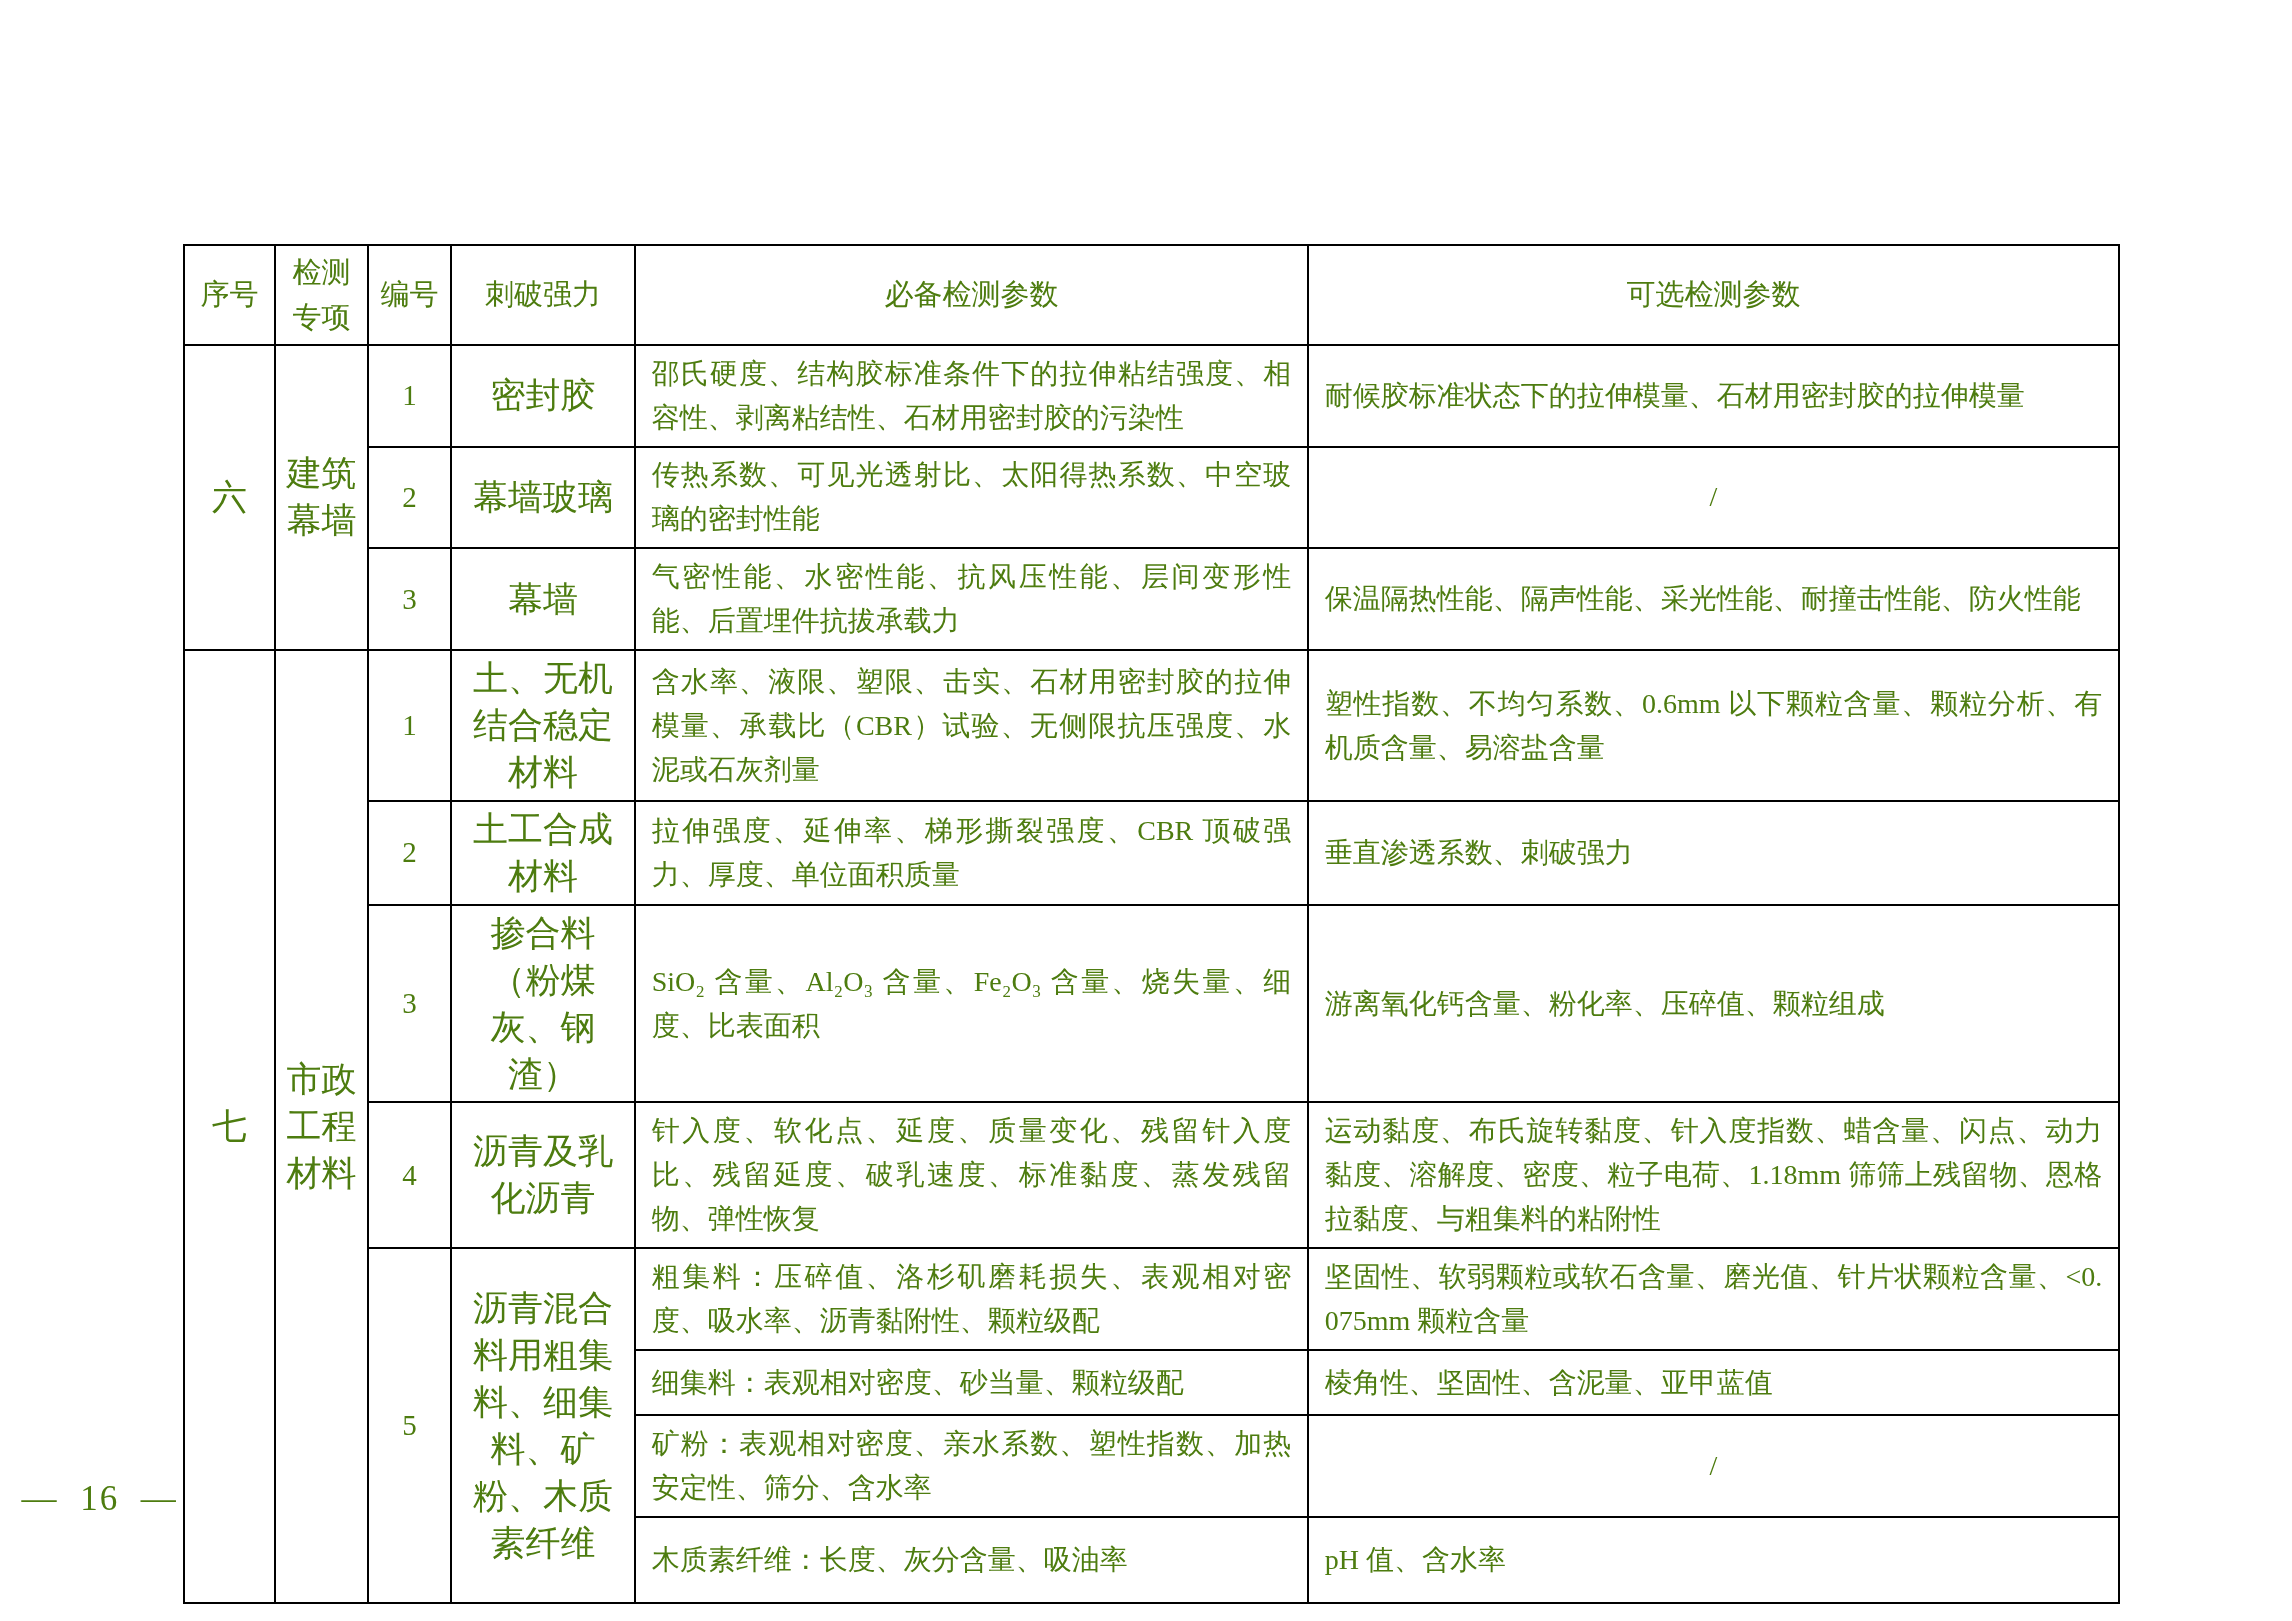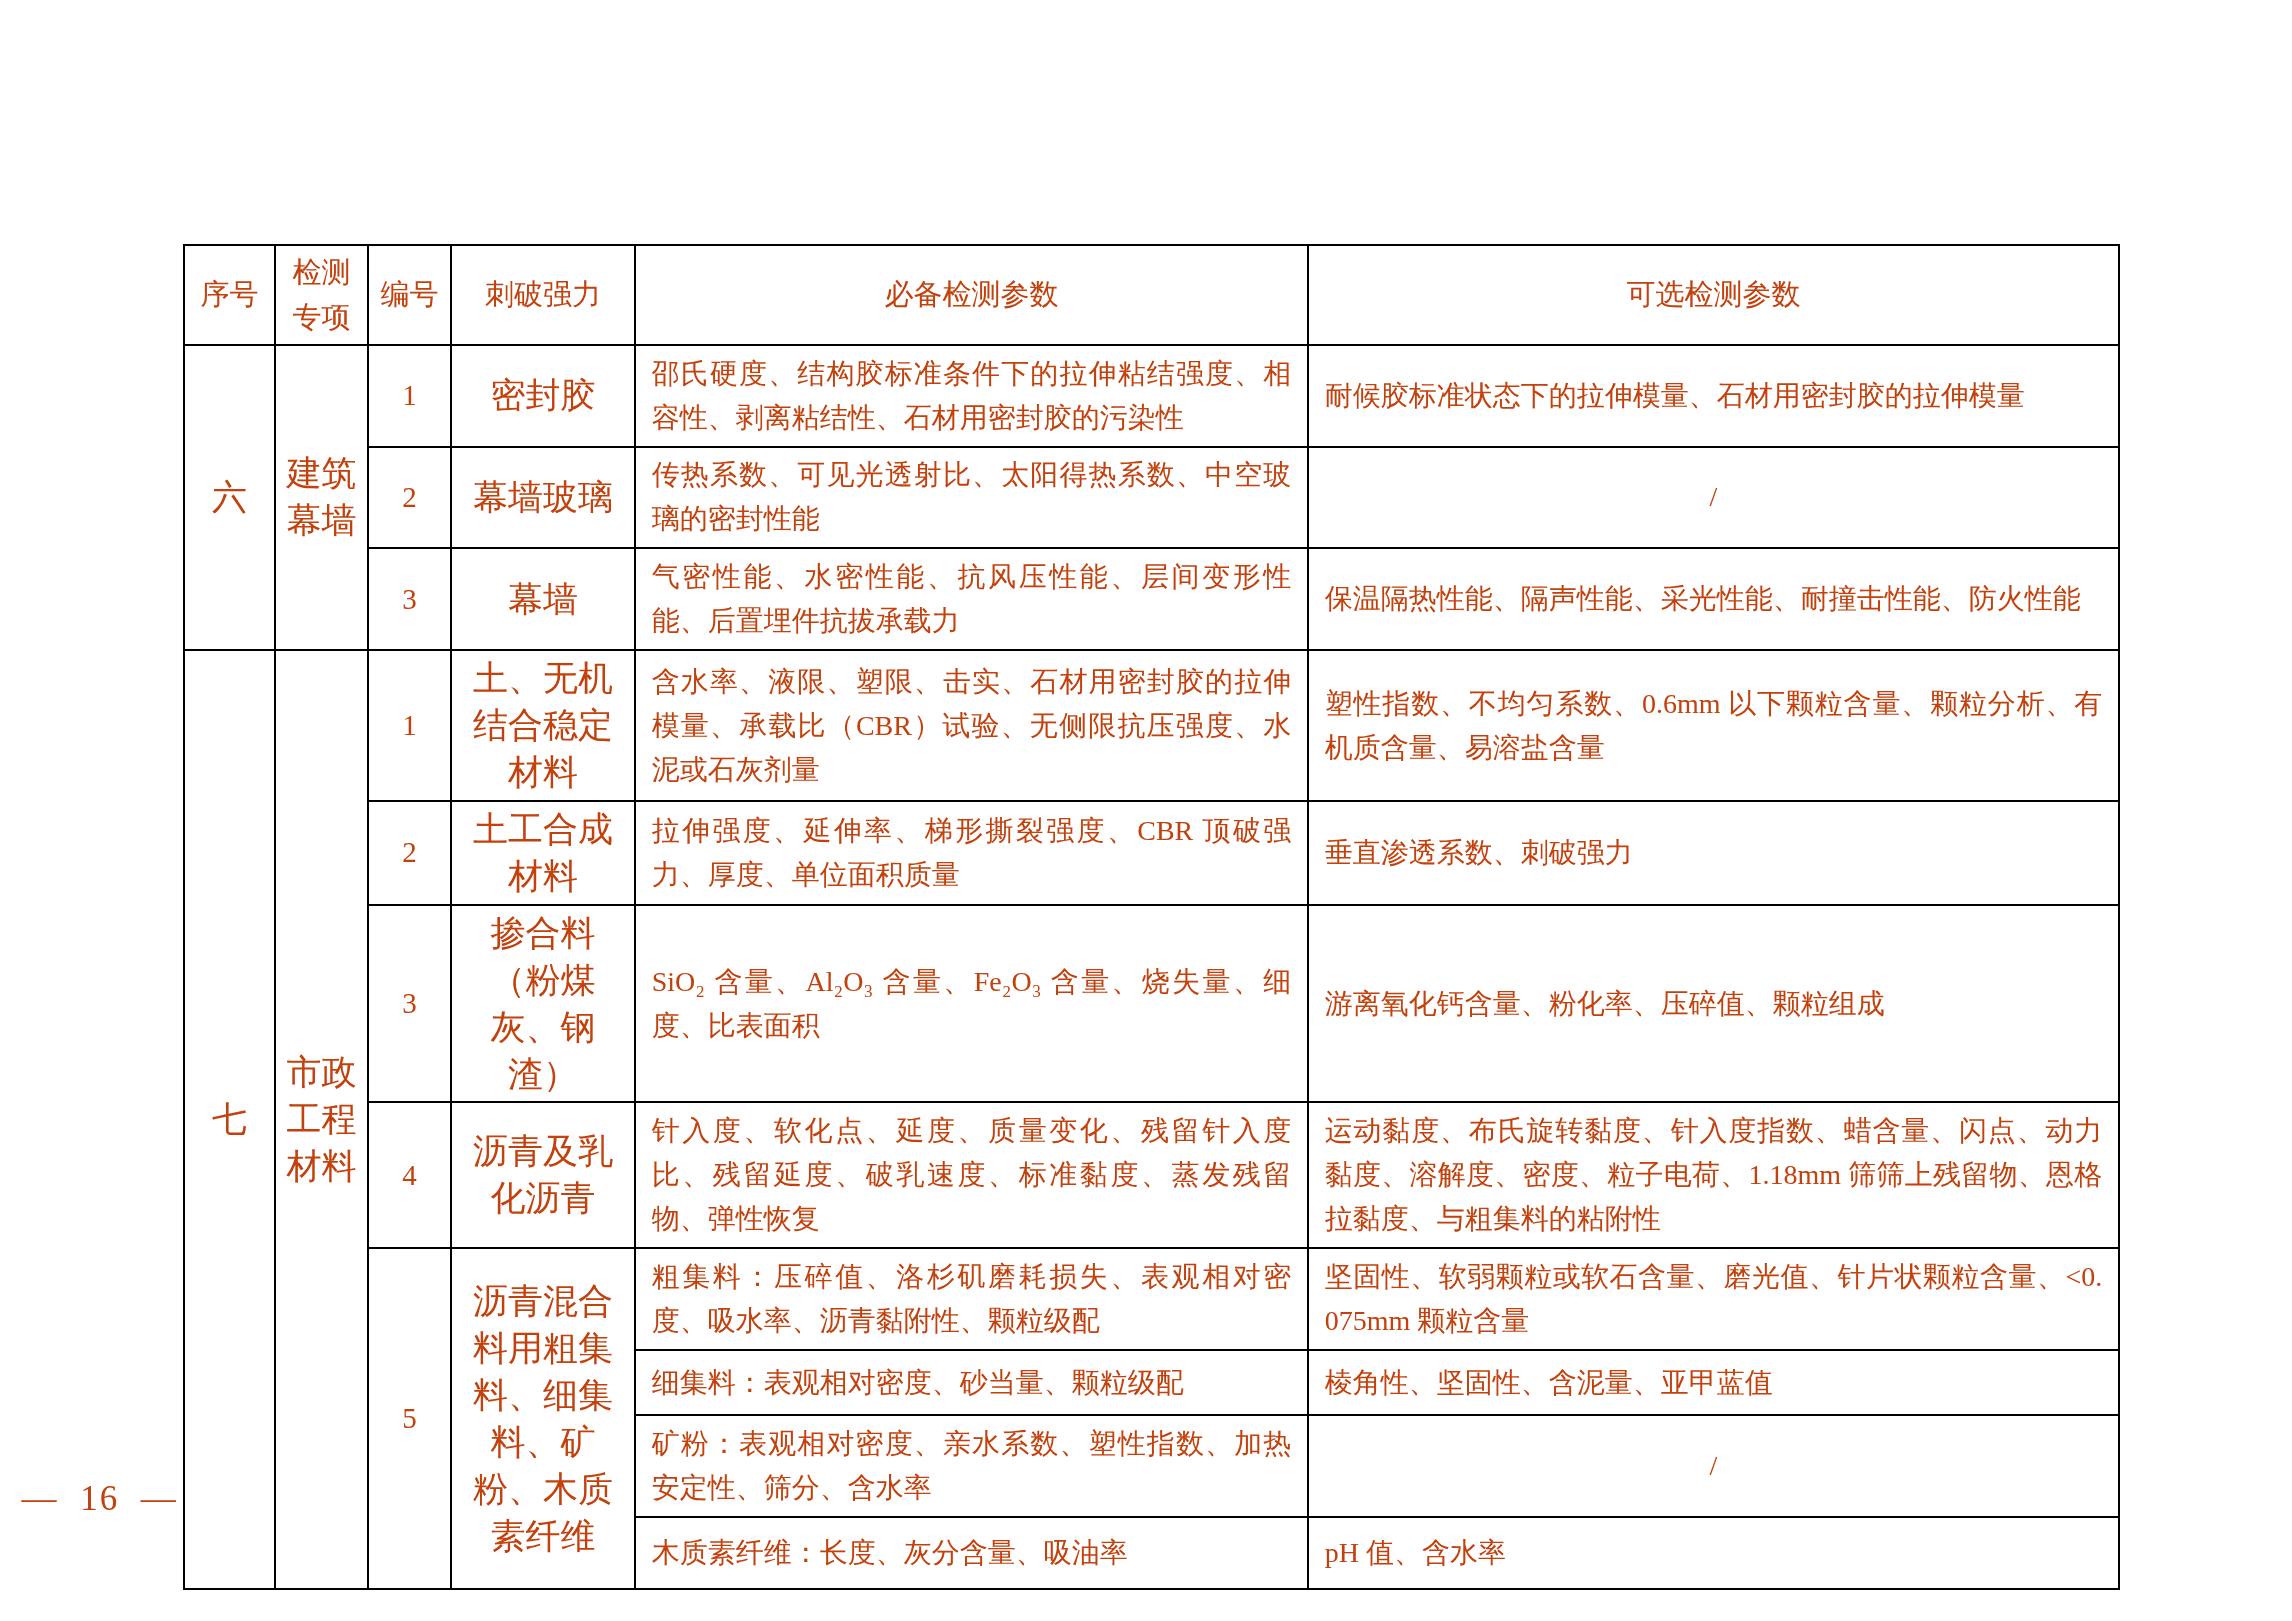--- a/index.html
+++ b/index.html
@@ -6,21 +6,21 @@
     margin: 0;
     padding: 0;
     background: #ffffff;
   }
   .page {
     position: relative;
     width: 2293px;
     height: 1621px;
     background: #ffffff;
     font-family: "Liberation Serif", serif;
-    color: #c2410c;
+    color: #4d7c0f;
     overflow: hidden;
   }
   table.main {
     position: absolute;
     left: 183px;
     top: 244px;
     width: 1936px;
     border-collapse: collapse;
     table-layout: fixed;
   }
@@ -73,21 +73,21 @@
   tr.r1  { height: 97px;  }
   tr.r2  { height: 91px;  }
   tr.r3  { height: 95px;  }
   tr.r4  { height: 128px; }
   tr.r5  { height: 83px;  }
   tr.r6  { height: 93px;  }
   tr.r7  { height: 136px; }
   tr.r8a { height: 93px;  }
   tr.r8b { height: 65px; margin-left: 20px;  }
   tr.r8c { height: 87px; margin-left: 24px;  }
-  tr.r8d { height: 72px; margin-top: 48px;  }
+  tr.r8d { height: 86px; margin-top: 48px;  }
 
   .footer {
     position: absolute;
     left: 0;
     top: 1475px;
     width: 2293px;
     font-size: 35px;
     line-height: 47px;
     letter-spacing: 2px;
   }

